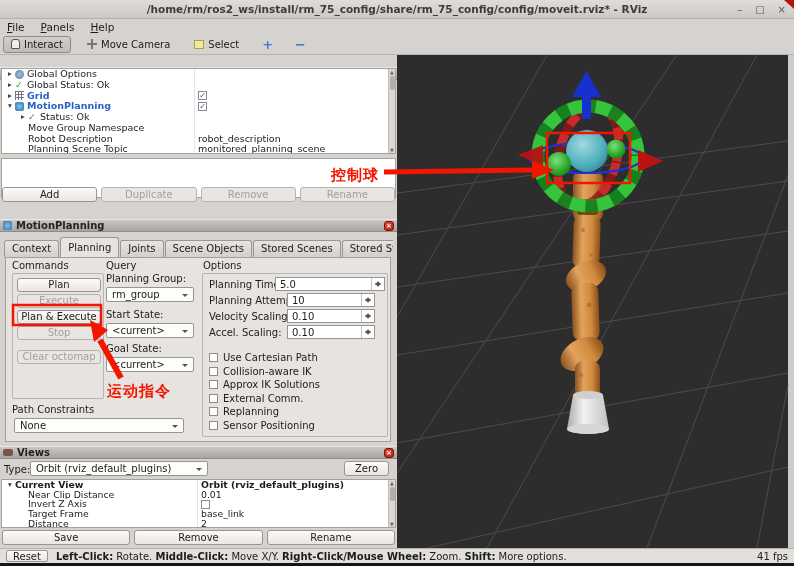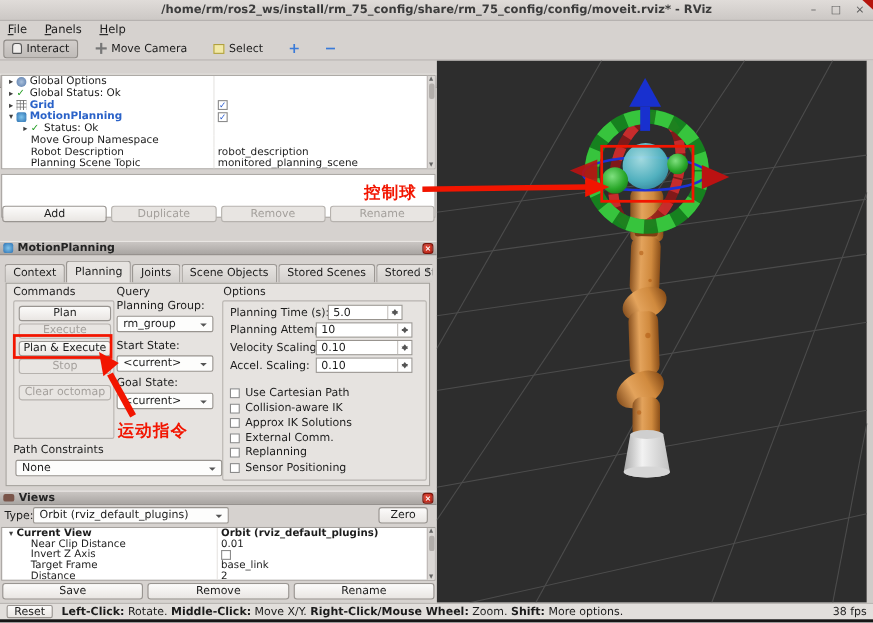--- a/index.html
+++ b/index.html
@@ -254,21 +254,21 @@
           <div class="combo" style="left: 100px; top: 65px; width: 88px;">
             <div>&lt;current&gt;</div>
           </div>
           <div class="flabel" style="left: 100px; top: 85px;">Goal State:</div>
           <div class="combo" style="left: 100px; top: 99px; width: 88px;">
             <div>&lt;current&gt;</div>
           </div>
         </div>
       <div class="gbox" style="left:196px;top:15px;width:186px;height:164px" id="options-box">
           <div class="flabel" style="left: 6px; top: 5px;">Planning Time (s):</div>
-          <div class="spin" style="left: 95px; top: 3px; width: 68px;">
+          <div class="spin" style="left: 72px; top: 3px; width: 110px;">
             <div class="val">5.0</div>
             <div class="btns">
               <div class="tri-up"></div>
               <div class="tri-down"></div>
             </div>
           </div>
           <div class="flabel" style="left: 6px; top: 21px;">Planning Attempts:</div>
           <div class="spin" style="left: 84px; top: 19px; width: 88px;">
             <div class="val">10</div>
             <div class="btns">
@@ -312,21 +312,21 @@
             <div class="cbx"></div>
             <div>Replanning</div>
           </div>
           <div class="opt-row" style="top: 145.5px;">
             <div class="cbx"></div>
             <div>Sensor Positioning</div>
           </div>
         </div>
 
       <span class="flabel" style="left:6px;top:146px">Path Constraints</span>
-      <div class="combo" style="left:8px;top:160px;width:188px">
+      <div class="combo" style="left:8px;top:160px;width:170px">
         <span>None</span>
       </div>
     </div>
 
     <div class="panel-header" style="top:391px">
       <span class="icon-views-panel"></span>
       <span>Views</span>
       <span class="close-btn">×</span>
     </div>
     <span class="flabel" style="left:4px;top:409px;position:absolute">Type:</span>
@@ -462,21 +462,21 @@
         <polygon points="175,42 204,42 189.5,16" fill="#1830cf"></polygon>
         <polygon points="241,95 266,106 241,117" fill="#bb1212"></polygon>
         <polygon points="146,90 121,100 146,111" fill="#bb1212" opacity="0.9"></polygon>
       </g>
     </svg>
   </div>
 
   <div class="statusbar">
     <span class="reset-btn">Reset</span>
     <span class="status-help" id="status-help"><span style="font-weight: bold; margin-top: 22px;">Left-Click:</span><span> Rotate. </span><span style="font-weight: bold;">Middle-Click:</span><span> Move X/Y. </span><span style="font-weight: bold;">Right-Click/Mouse Wheel:</span><span> Zoom. </span><span style="font-weight: bold;">Shift:</span><span> More options.</span></span>
-    <span class="fps">38 fps</span>
+    <span class="fps">41 fps</span>
   </div>
   <div class="bottom-strip"></div>
 
   <svg class="overlay">
     <text x="331" y="180" font-size="15" font-weight="bold" letter-spacing="1" fill="#f21500">控制球</text>
     <line x1="384" y1="172" x2="534" y2="170" stroke-width="5" stroke="#f21500"></line>
     <polygon points="532,161 554,170 532,179" fill="#f21500"></polygon>
     <rect x="547" y="133" width="83" height="50" fill="none" stroke-width="2.5" stroke="#f21500"></rect>
     <rect x="13" y="305" width="88" height="20" fill="none" stroke-width="2.5" stroke="#f21500"></rect>
     <line x1="121" y1="378" x2="100" y2="340" stroke-width="6" stroke="#f21500"></line>

